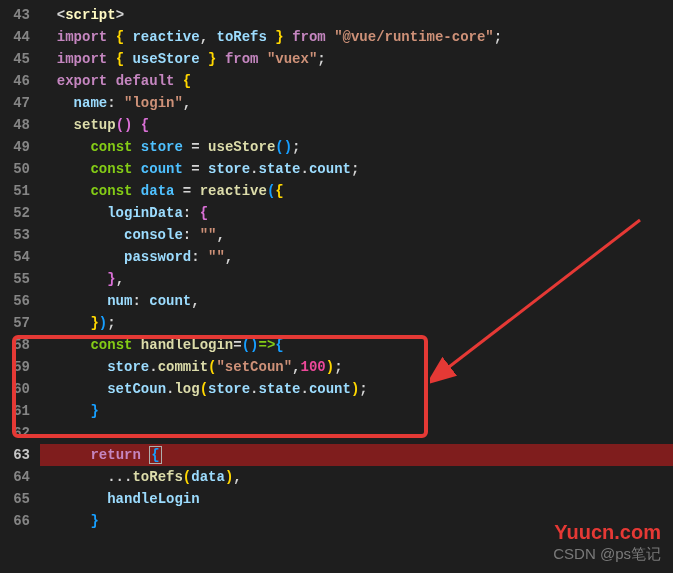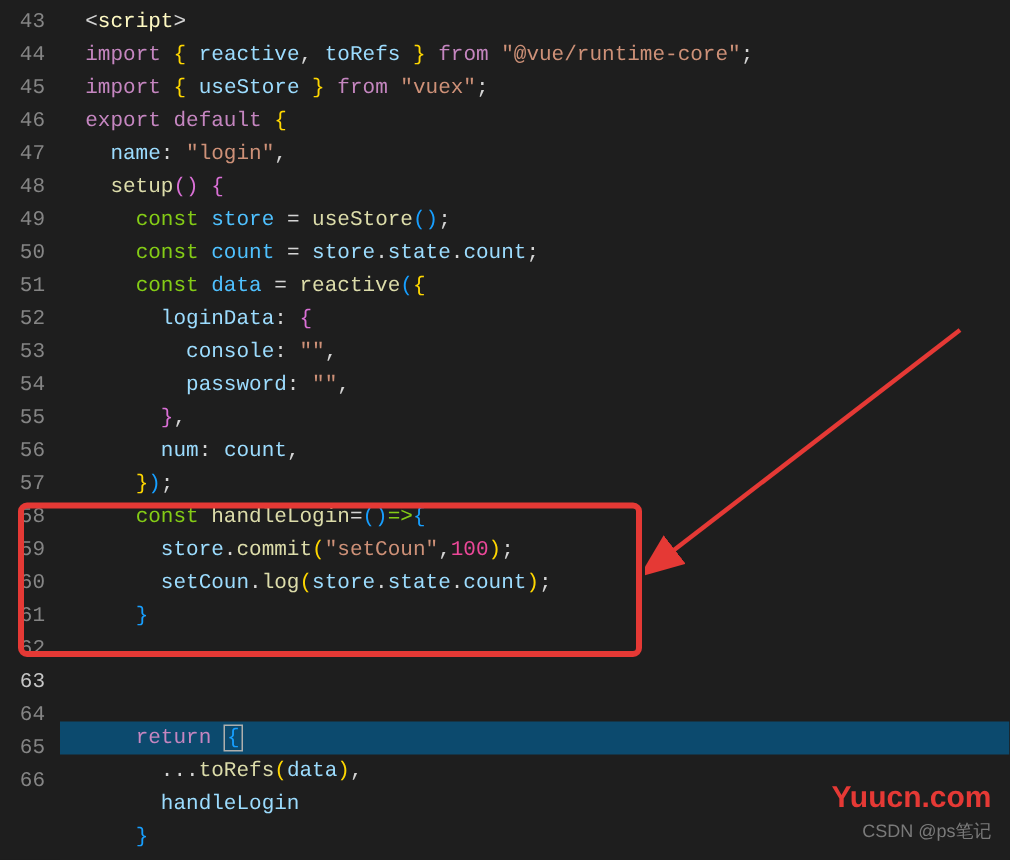--- a/index.html
+++ b/index.html
@@ -10,39 +10,40 @@
   line-height: 22px;
   color: #d4d4d4;
   width: 673px;
   height: 573px;
   overflow: hidden;
   position: relative;
 }
 .editor {
   display: flex;
   height: 100%;
+  font-weight: bold;
 }
 .gutter {
   width: 40px;
   background: #1e1e1e;
   color: #858585;
   text-align: right;
   padding-right: 10px;
   user-select: none;
   padding-top: 4px;
 }
 .gutter .ln { height: 22px; }
 .gutter .active { color: #c6c6c6; }
 .code {
   flex: 1;
   padding-top: 4px;
   position: relative;
 }
 .line { height: 22px; white-space: pre; }
-.hl-line { background: #0c4a6e; margin-top: 37px; }
+.hl-line { background: #7f1d1d; }
 .tok-tag { color: #fef9c3; }
 .tok-kw { color: #c586c0; }
 .tok-blue { color: #84cc16; }
 .tok-const { color: #4fc1ff; }
 .tok-fn { color: #dcdcaa; }
 .tok-var { color: #9cdcfe; }
 .tok-str { color: #ce9178; }
 .tok-num { color: #ec4899; }
 .tok-pun { color: #d4d4d4; }
 .tok-brace1 { color: #ffd700; }
@@ -71,21 +72,21 @@
   font-family: sans-serif;
   font-size: 20px;
   font-weight: 600;
 }
 .watermark2 {
   position: absolute;
   right: 12px;
   bottom: 8px;
   color: #7a7a7a;
   font-family: sans-serif;
-  font-size: 12px;
+  font-size: 15px;
 }
 </style>
 </head>
 <body>
 
 <div class="editor">
   <div class="gutter">
       <div class="ln">43</div>
       <div class="ln">44</div>
       <div class="ln">45</div>

